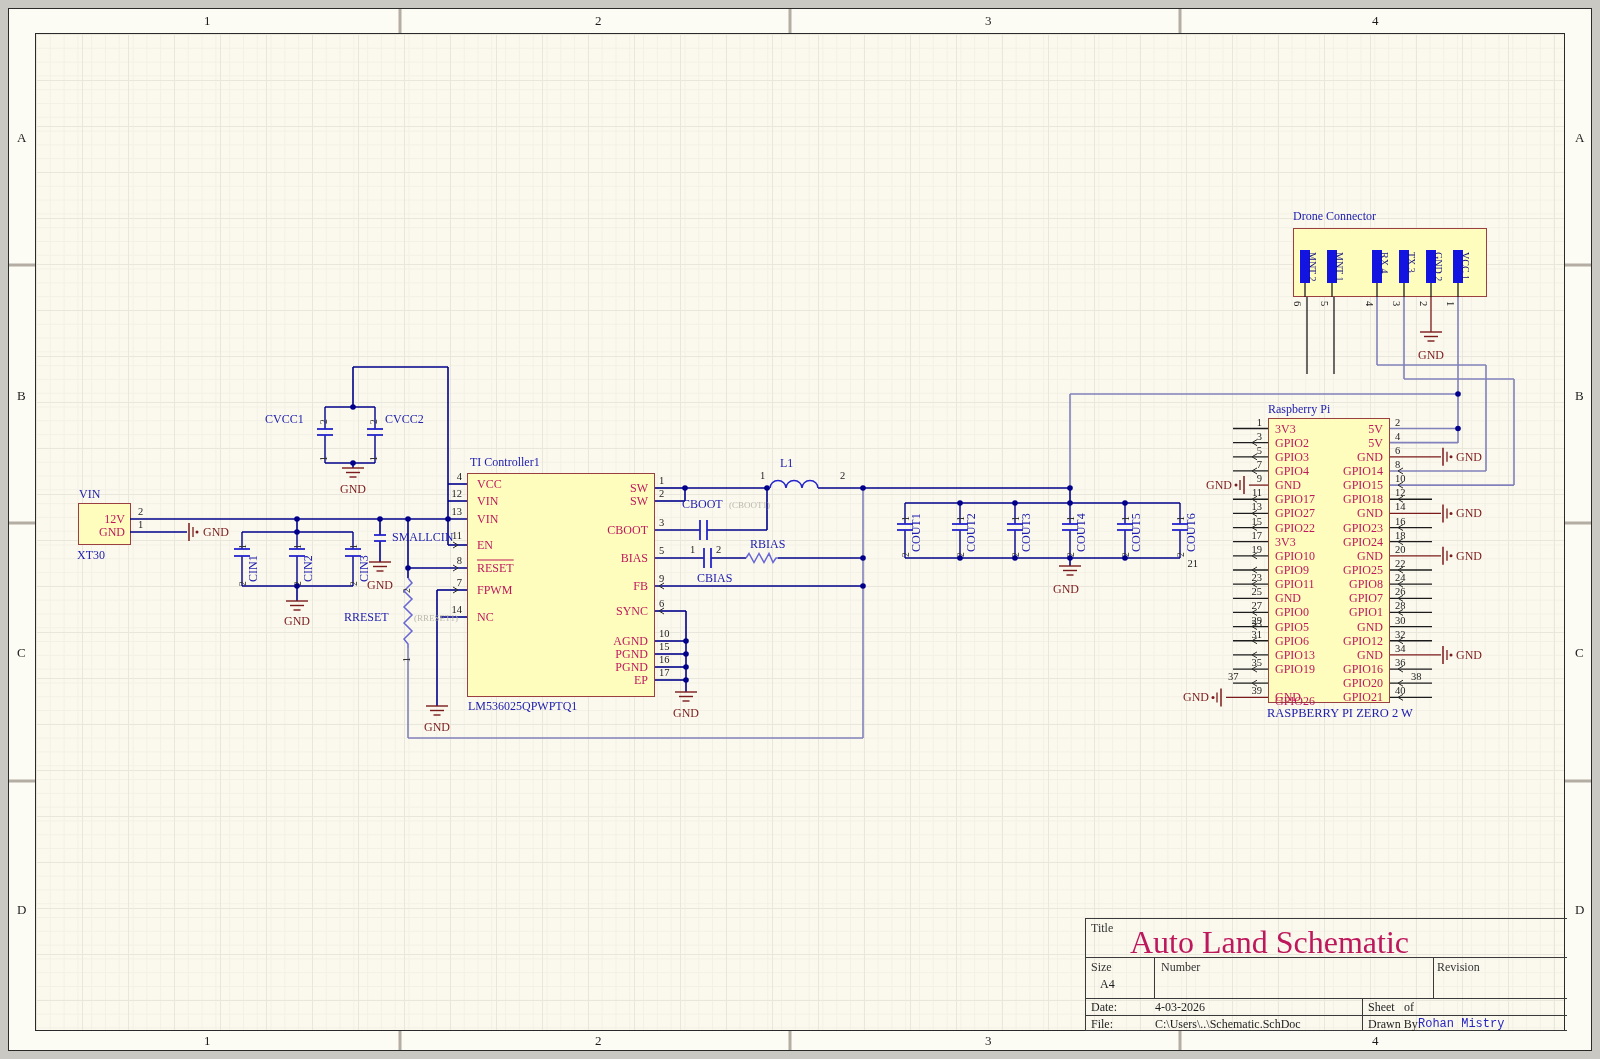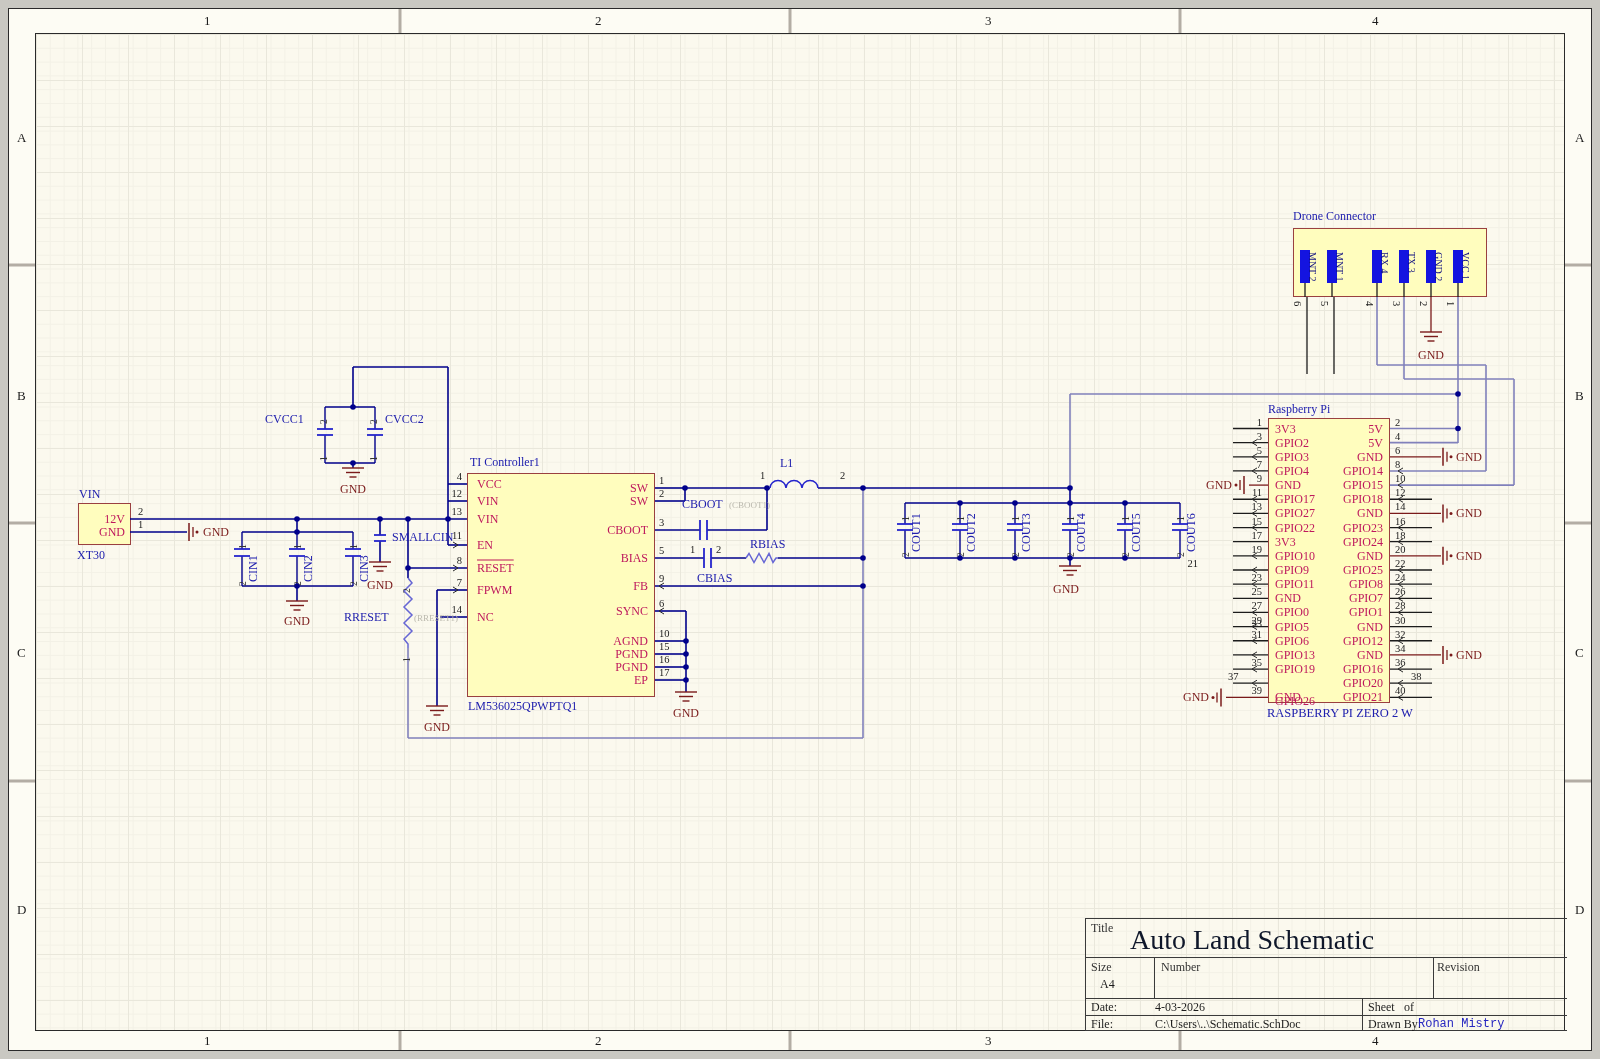--- a/index.html
+++ b/index.html
@@ -347,21 +347,21 @@
       <div class="tb-line" style="left:1085px;top:918px;width:482px;height:1px;"></div>
       <div class="tb-line" style="left:1085px;top:918px;width:1px;height:112px;"></div>
       <div class="tb-line" style="left:1085px;top:1030px;width:482px;height:1px;"></div>
       <div class="tb-line" style="left:1085px;top:957px;width:482px;height:1px;"></div>
       <div class="tb-line" style="left:1085px;top:998px;width:482px;height:1px;"></div>
       <div class="tb-line" style="left:1085px;top:1015px;width:482px;height:1px;"></div>
       <div class="tb-line" style="left:1154px;top:957px;width:1px;height:41px;"></div>
       <div class="tb-line" style="left:1433px;top:957px;width:1px;height:41px;"></div>
       <div class="tb-line" style="left:1362px;top:998px;width:1px;height:32px;"></div>
       <div class="tb-lbl" style="left:1091px;top:921px;">Title</div>
-      <div style="position:absolute;left:1130px;top:924px;font-size:28px;color:#0f172a;white-space:nowrap;">Auto Land Schematic</div>
+      <div style="position:absolute;left:1130px;top:924px;font-size:32px;color:#be185d;white-space:nowrap;">Auto Land Schematic</div>
       <div class="tb-lbl" style="left:1091px;top:960px;">Size</div>
       <div class="tb-val" style="left:1100px;top:977px;">A4</div>
       <div class="tb-lbl" style="left:1161px;top:960px;">Number</div>
       <div class="tb-lbl" style="left:1437px;top:960px;">Revision</div>
       <div class="tb-val" style="left:1091px;top:1000px;">Date:</div>
       <div class="tb-val" style="left:1155px;top:1000px;">4-03-2026</div>
       <div class="tb-val" style="left:1368px;top:1000px;">Sheet</div>
       <div class="tb-val" style="left:1404px;top:1000px;">of</div>
       <div class="tb-val" style="left:1091px;top:1017px;">File:</div>
       <div class="tb-val" style="left:1155px;top:1017px;">C:\Users\..\Schematic.SchDoc</div>

